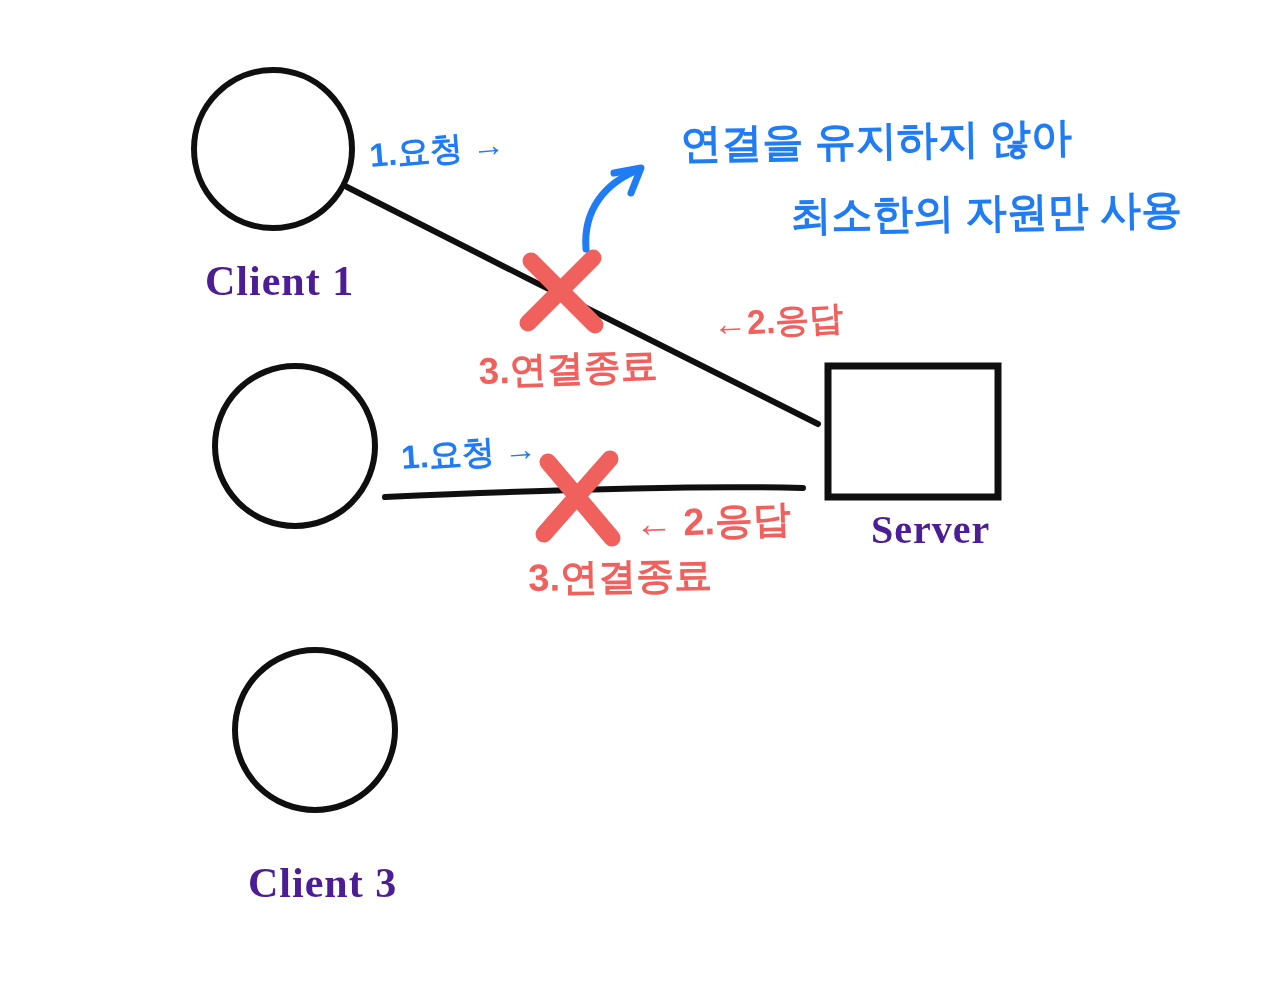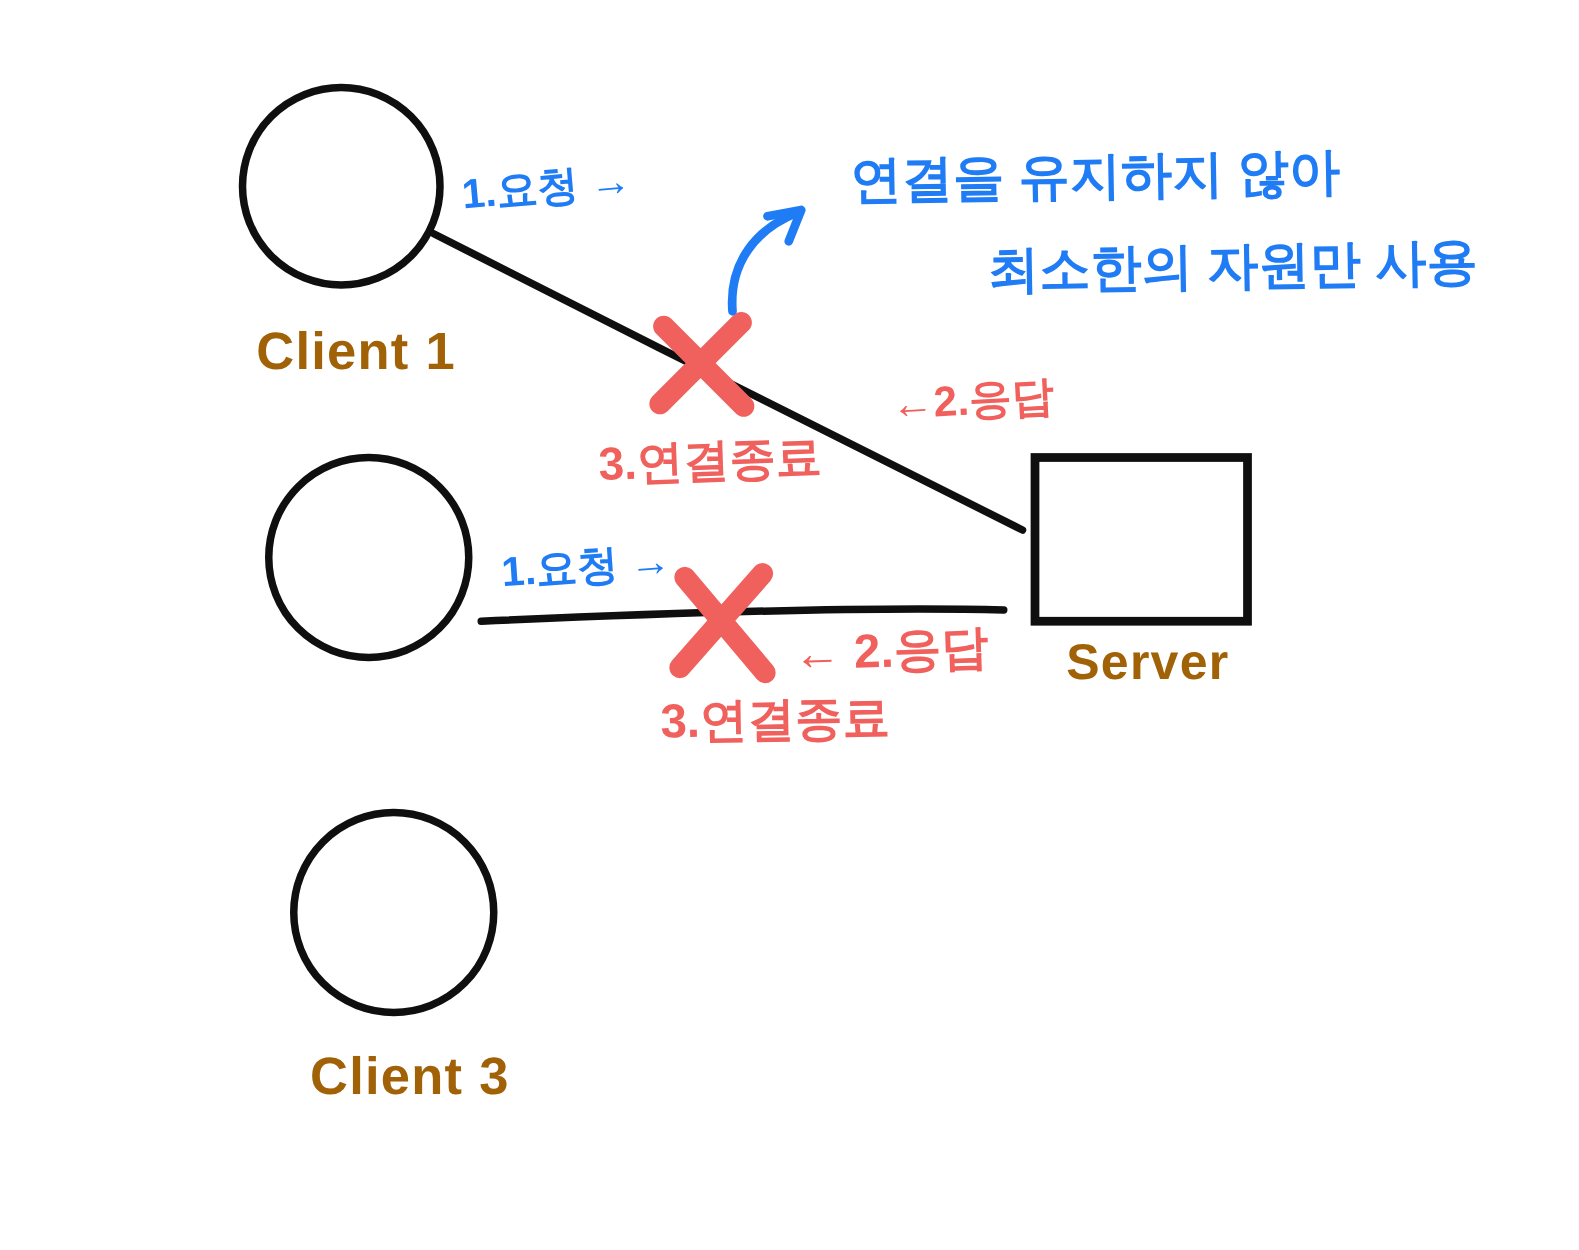--- a/index.html
+++ b/index.html
@@ -24,38 +24,39 @@
     position: absolute;
     white-space: nowrap;
     font-weight: 700;
     color: #111111;
     line-height: 1.1;
     transform-origin: left top;
   }
   .node-label {
     font-size: 42px;
     letter-spacing: 1px;
-    color: #a16207;
+    color: #4c1d95;
+    font-family: Liberation Serif, serif;
   }
   .blue-txt { color: #1f7cf5; }
   .red-txt  { color: #f0605c; }
 
   .req-1    { left: 368px; top: 138px; font-size: 33px; transform: rotate(-5deg); }
   .req-2    { left: 400px; top: 440px; font-size: 33px; transform: rotate(-4deg); }
   .note-1   { left: 680px; top: 122px; font-size: 41px; transform: rotate(-1deg); }
   .note-2   { left: 790px; top: 194px; font-size: 41px; transform: rotate(-1deg); }
   .resp-1   { left: 712px; top: 306px; font-size: 34px; transform: rotate(-3deg); }
   .term-1   { left: 478px; top: 352px; font-size: 37px; transform: rotate(-2deg); }
   .resp-2   { left: 634px; top: 504px; font-size: 38px; transform: rotate(-2deg); }
   .term-2   { left: 528px; top: 558px; font-size: 38px; transform: rotate(-1deg); }
 
   .client1-label { left: 205px; top: 258px; }
   .client2-label { left: 228px; top: 556px; }
-  .client3-label { left: 248px; top: 838px; }
-  .server-label  { left: 853px; top: 508px; font-size: 40px; }
+  .client3-label { left: 248px; top: 860px; }
+  .server-label  { left: 871px; top: 508px; font-size: 40px; }
 </style>
 </head>
 <body>
 
 <div class="stage">
 
   <svg width="1263" height="1000" viewBox="0 0 1263 1000">
 
     <circle cx="273" cy="149" r="79" fill="#ffffff" stroke="#0f0f0f" stroke-width="6"></circle>
     <circle cx="295" cy="446" r="80" fill="#ffffff" stroke="#0f0f0f" stroke-width="6"></circle>

